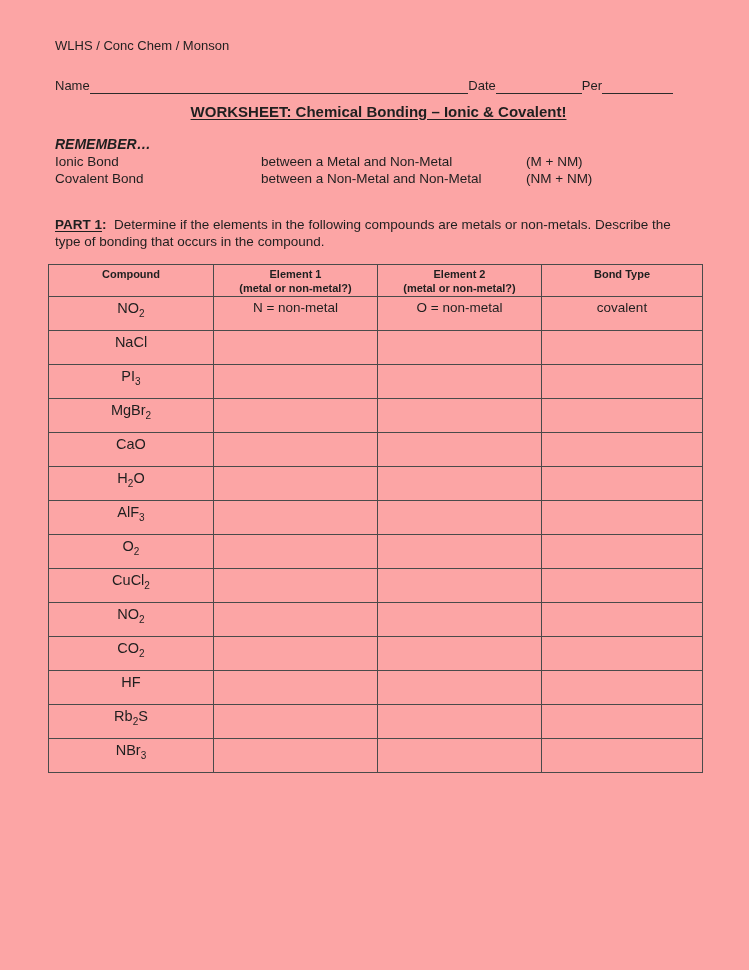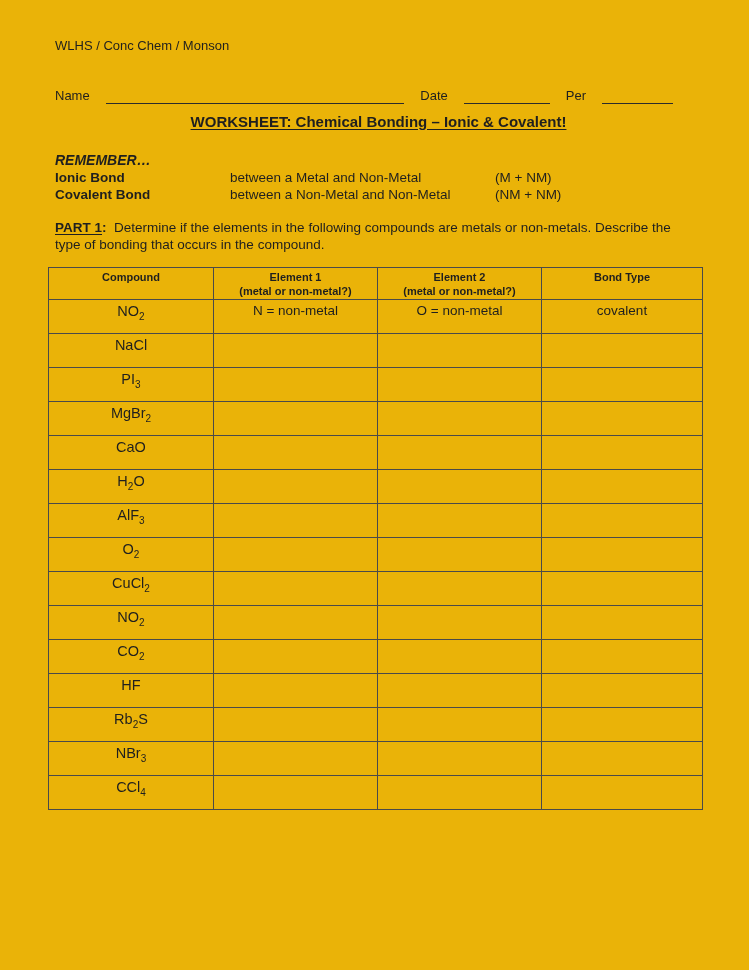--- a/index.html
+++ b/index.html
@@ -1,73 +1,72 @@
 <!DOCTYPE html>
 <html><head>
 <meta charset="utf-8">
 <style>
   * { margin: 0; padding: 0; box-sizing: border-box; }
   html, body { background: #ffffff; }
   .page {
     position: relative;
     width: 749px;
     height: 970px;
-    background: #eab308;
+    background: #fca5a5;
     font-family: "Liberation Sans", sans-serif;
     color: #1f1f1f;
     padding: 38px 47px 0 55px;
     overflow: hidden;
   }
   .course-header {
     font-size: 13px;
     line-height: 16px;
   }
   .name-line {
     display: flex;
     align-items: flex-end;
-    margin-top: 34px;
+    margin-top: 24px;
     font-size: 13px;
     line-height: 16px;
     width: 618px;
-    gap: 16px;
   }
   .blank {
     border-bottom: 1.2px solid #2b2b2b;
     height: 15px;
     display: inline-block;
   }
   .blank-name { flex: 1; }
   .blank-date { width: 86px; }
   .blank-per  { width: 71px; }
   .page-title {
     margin-top: 9px;
     text-align: center;
     font-size: 15px;
     font-weight: bold;
   }
   .page-title span {
     text-decoration: underline;
     text-underline-offset: 2px;
   }
   .remember-heading {
-    margin-top: 22px;
+    margin-top: 16px;
     font-size: 14px;
     font-weight: bold;
     font-style: italic;
     line-height: 17px;
   }
   .remember-row {
     display: flex;
     font-size: 13.5px;
     line-height: 17px;
   }
-  .remember-label { width: 175px; font-weight: bold; }
-  .remember-desc  { width: 265px; }
+  .remember-label { width: 175px; font-weight: normal; }
+  .remember-desc  { width: 265px; margin-left: 31px; }
   .part1 {
-    margin-top: 16px;
+    margin-top: 29px;
     font-size: 13.5px;
     line-height: 17px;
     width: 632px;
   }
   .part1-label {
     font-weight: bold;
     text-decoration: underline;
     text-underline-offset: 2px;
   }
   .part1-sep { font-weight: bold; }
@@ -249,22 +248,16 @@
           <td></td>
           <td></td>
           <td></td>
         </tr>
         <tr>
           <td>NBr<sub>3</sub></td>
           <td></td>
           <td></td>
           <td></td>
         </tr>
-        <tr>
-          <td>CCl<sub>4</sub></td>
-          <td></td>
-          <td></td>
-          <td></td>
-        </tr>
       </tbody>
   </table>
 
 </div>
 
 </body></html>

